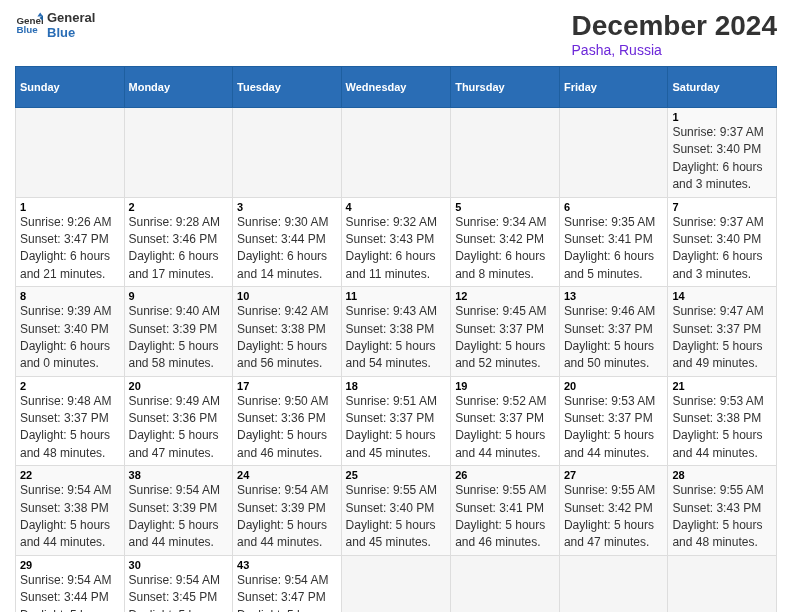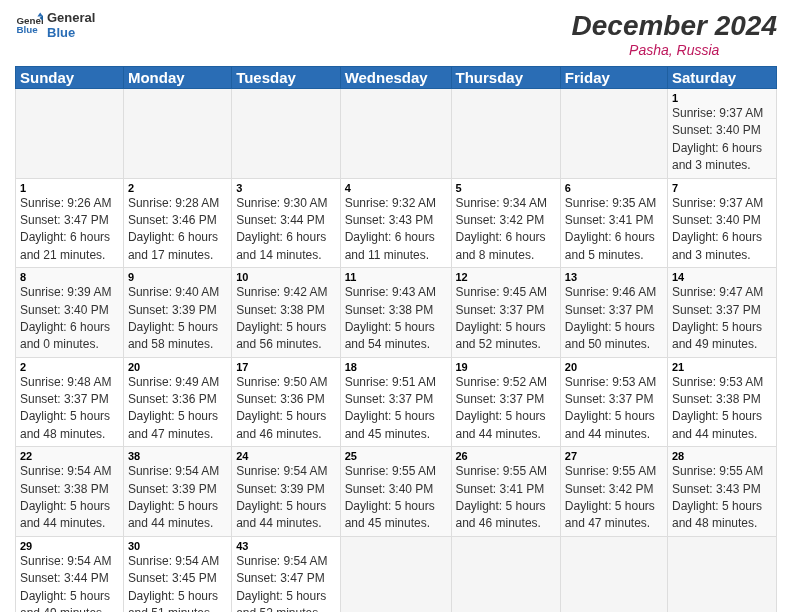--- a/index.html
+++ b/index.html
@@ -24,43 +24,42 @@
     .logo {
       display: flex;
       align-items: center;
       gap: 4px;
     }
     .logo-icon {
       width: 28px;
       height: 28px;
     }
     .title-block {
-      text-align: center;
-      font-style: italic;
+      text-align: left;
     }
     .main-title {
       font-size: 28px;
       font-weight: bold;
       color: #333;
     }
     .subtitle {
       font-size: 14px;
-      color: #be185d;
+      color: #6d28d9;
     }
     .calendar {
       width: 100%;
       border-collapse: collapse;
       font-size: 9.5px;
     }
     .calendar thead tr th {
       background-color: #2a6db5;
       color: #fff;
-      padding: 2px 4px;
+      padding: 14px 4px;
       text-align: left;
-      font-size: 15px;
+      font-size: 11px;
       font-weight: bold;
       border: 1px solid #1e5fa0;
     }
     .calendar tbody tr td {
       border: 1px solid #ddd;
       vertical-align: top;
       padding: 3px 4px;
       width: 113px;
       height: 88px;
       background: #fff;

